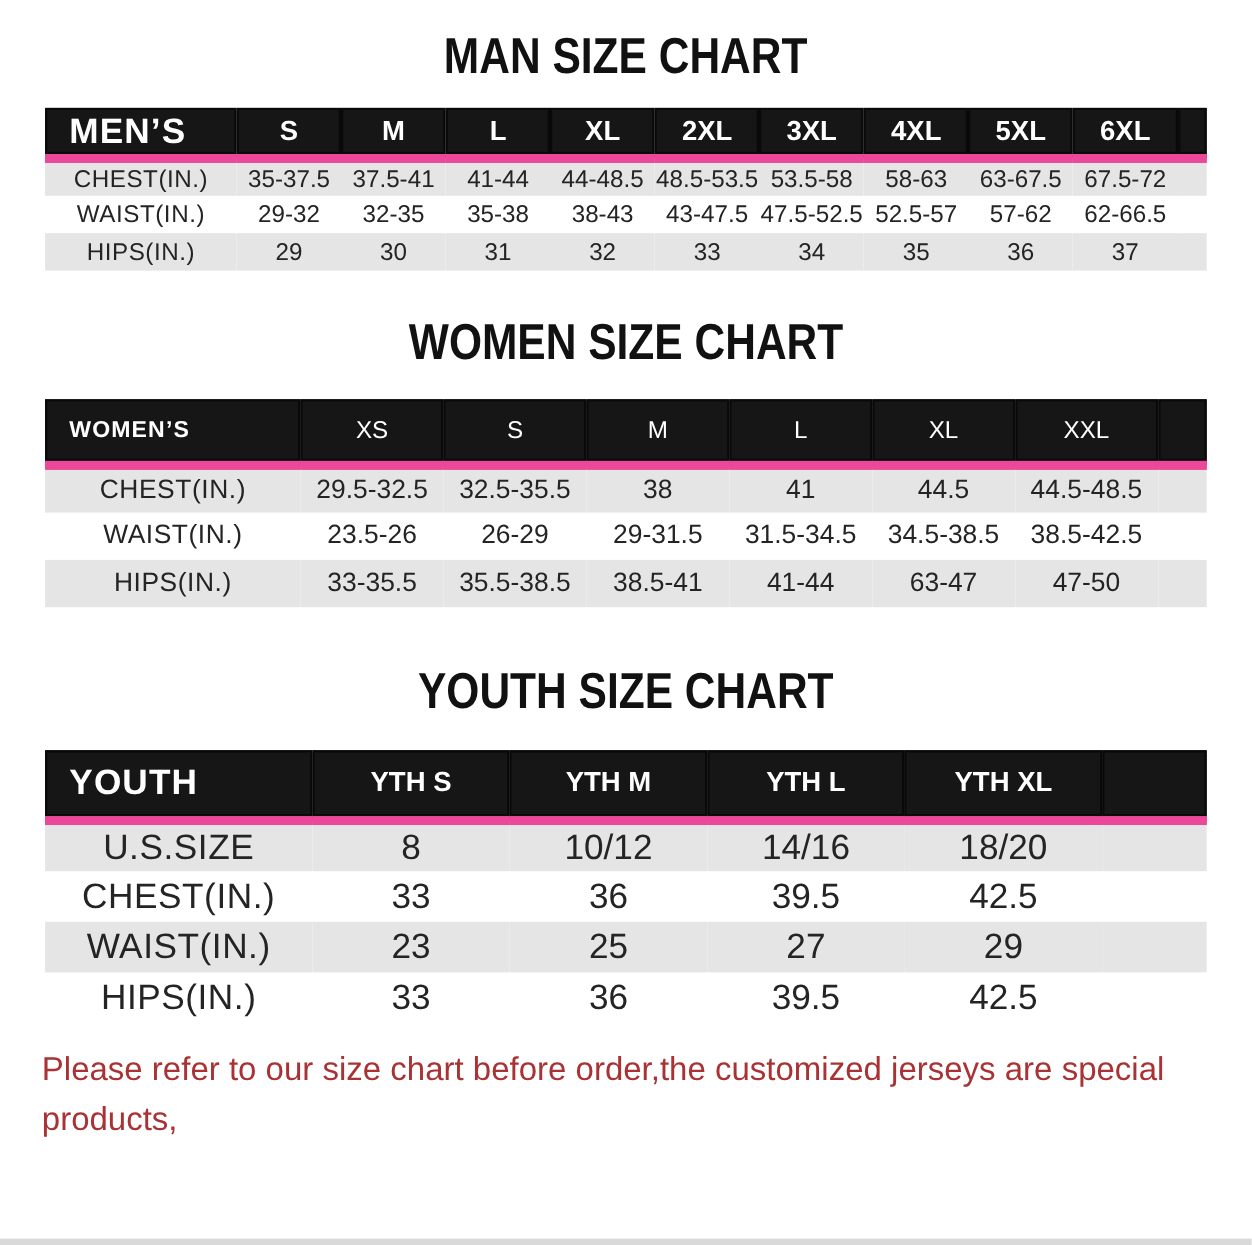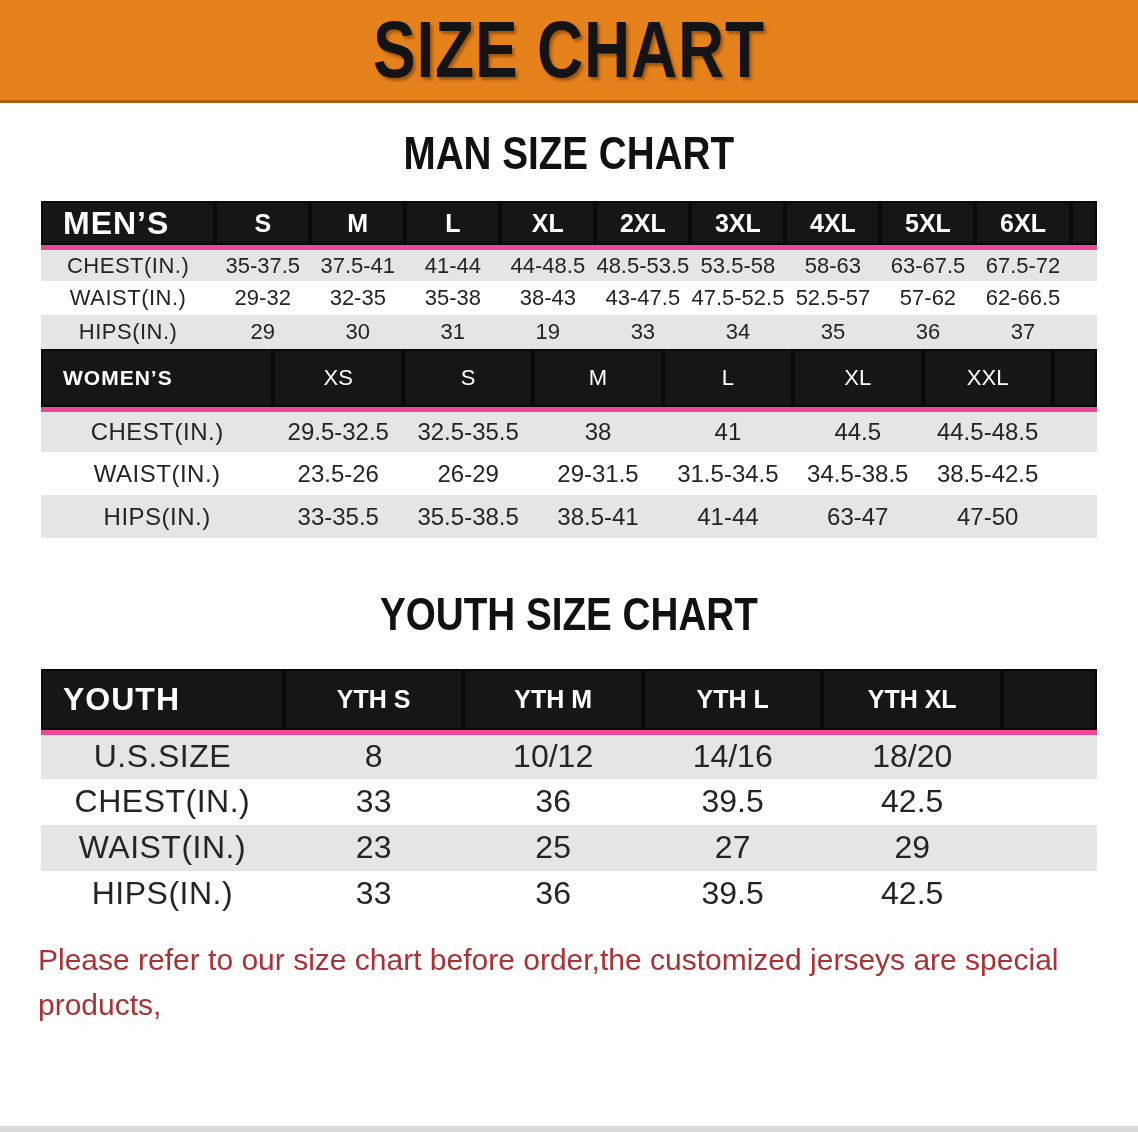--- a/index.html
+++ b/index.html
@@ -37,21 +37,21 @@
   }
   #men-section .section-heading{margin:26px 0 24px;}
   #women-section .section-heading{margin:40px 0 28px;}
   #youth-section .section-heading{margin:52px 0 30px;}
   
   .size-table{
     width:1056px;margin:0 auto;border-collapse:collapse;table-layout:fixed;
   }
   .size-table thead th{
     background:var(--header-bg);color:#fff;vertical-align:middle;
-    text-align:center;padding:0;border-bottom:5px solid #ec4899;
+    text-align:center;padding:0;border-bottom:8px solid #ec4899;
     box-shadow:inset 0 0 0 2px #090909;
   }
   .size-table th.tbl-label{
     text-align:left;padding-left:22px;font-weight:800;letter-spacing:1px;
   }
   .size-table tbody td{
     text-align:center;vertical-align:middle;padding:0;color:#242424;
   }
   .size-table tbody tr:nth-child(odd){background:var(--stripe);}
   .size-table td.row-label{letter-spacing:0.5px;}
@@ -84,23 +84,20 @@
   
   .bottom-strip{
     position:absolute;left:0;bottom:0;width:100%;height:6px;background:#d9d9d9;
   }
 </style>
 </head>
 <body>
 
 <div class="page">
 
-  <header class="banner">
-    <h1 class="banner-title">SIZE CHART</h1>
-  </header>
 
   <section id="men-section">
     <h2 class="section-heading"><span>MAN SIZE CHART</span></h2>
     <table class="size-table men">
         <colgroup>
           <col class="col-label">
           <col class="col-data">
           <col class="col-data">
           <col class="col-data">
           <col class="col-data">
@@ -151,33 +148,34 @@
             <td>52.5-57</td>
             <td>57-62</td>
             <td>62-66.5</td>
             <td></td>
           </tr>
           <tr>
             <td class="row-label">HIPS(IN.)</td>
             <td>29</td>
             <td>30</td>
             <td>31</td>
-            <td>19</td>
+            <td>32</td>
             <td>33</td>
             <td>34</td>
             <td>35</td>
             <td>36</td>
             <td>37</td>
             <td></td>
           </tr>
         </tbody>
       </table>
   </section>
 
   <section id="women-section">
+    <h2 class="section-heading"><span>WOMEN SIZE CHART</span></h2>
     <table class="size-table women">
         <colgroup>
           <col class="col-label">
           <col class="col-data">
           <col class="col-data">
           <col class="col-data">
           <col class="col-data">
           <col class="col-data">
           <col class="col-data">
           <col class="col-spacer">

